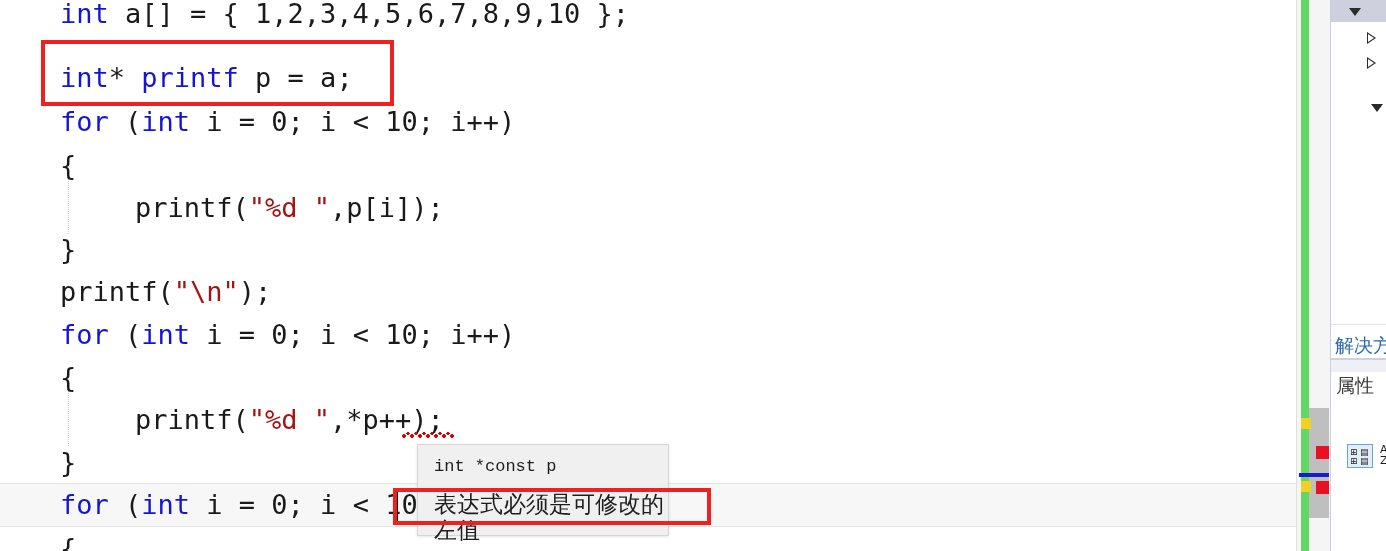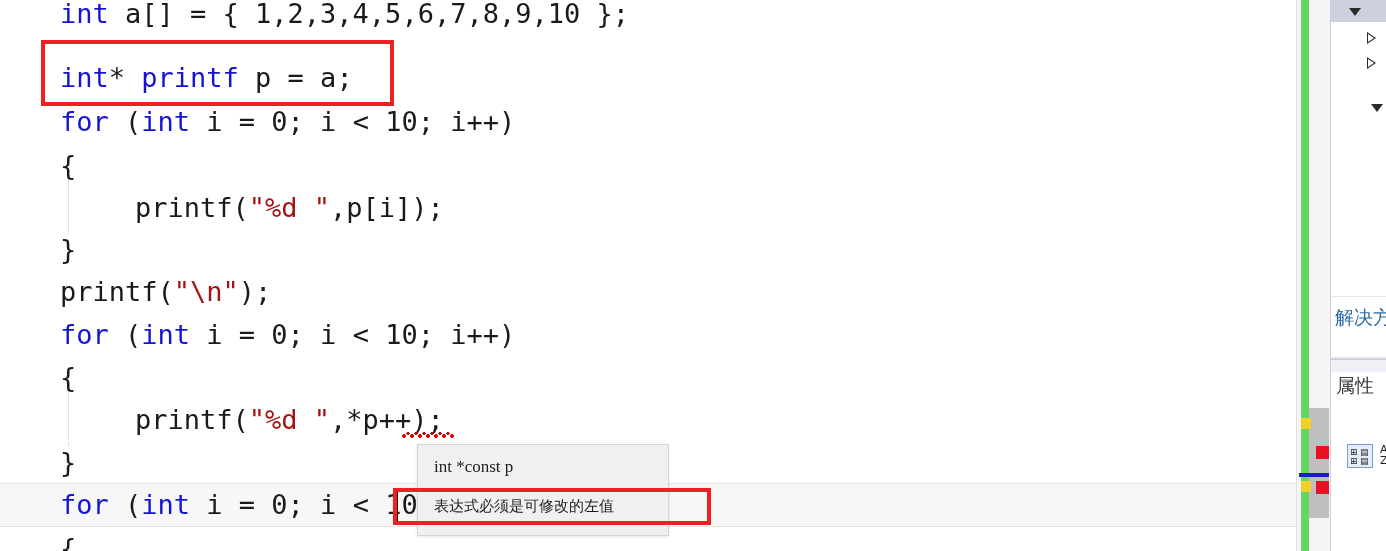--- a/index.html
+++ b/index.html
@@ -109,31 +109,31 @@
     left: 417px;
     top: 444px;
     width: 252px;
     height: 92px;
     background: #f0f0f0;
     border: 1px solid #d6d6d6;
     box-sizing: border-box;
     box-shadow: 0 1px 3px rgba(0,0,0,0.10);
   }
   .tip-row {
-    font-family: Liberation Serif, serif;
+    font-family: Liberation Mono, monospace;
     color: #1e1e1e;
     padding-left: 16px;
   }
   #tip-signature {
     font-size: 17px;
     line-height: 23px;
     padding-top: 10px;
   }
   #tip-error {
-    font-size: 15px;
+    font-size: 23px;
     line-height: 26px;
     padding-top: 15px;
   }
 
   
   #markerbar {
     position: absolute;
     left: 1296px; top: 0;
     width: 34px; height: 551px;
     background: #f5f5f5;
@@ -230,21 +230,21 @@
   .proj-name {
     position: absolute;
     left: 22px; top: 2px;
     font-size: 12px;
     color: #6a3a8f;
     white-space: nowrap;
   }
 
   #sol-tabstrip {
     position: absolute;
-    left: 0; top: 296px;
+    left: 0; top: 324px;
     width: 56px; height: 40px;
     background: #ffffff;
     border-top: 1px solid #e6e6e6;
   }
   #sol-tab-label {
     position: absolute;
     left: 4px; top: 8px;
     font-size: 19px;
     color: #2d6ca6;
     white-space: nowrap;

